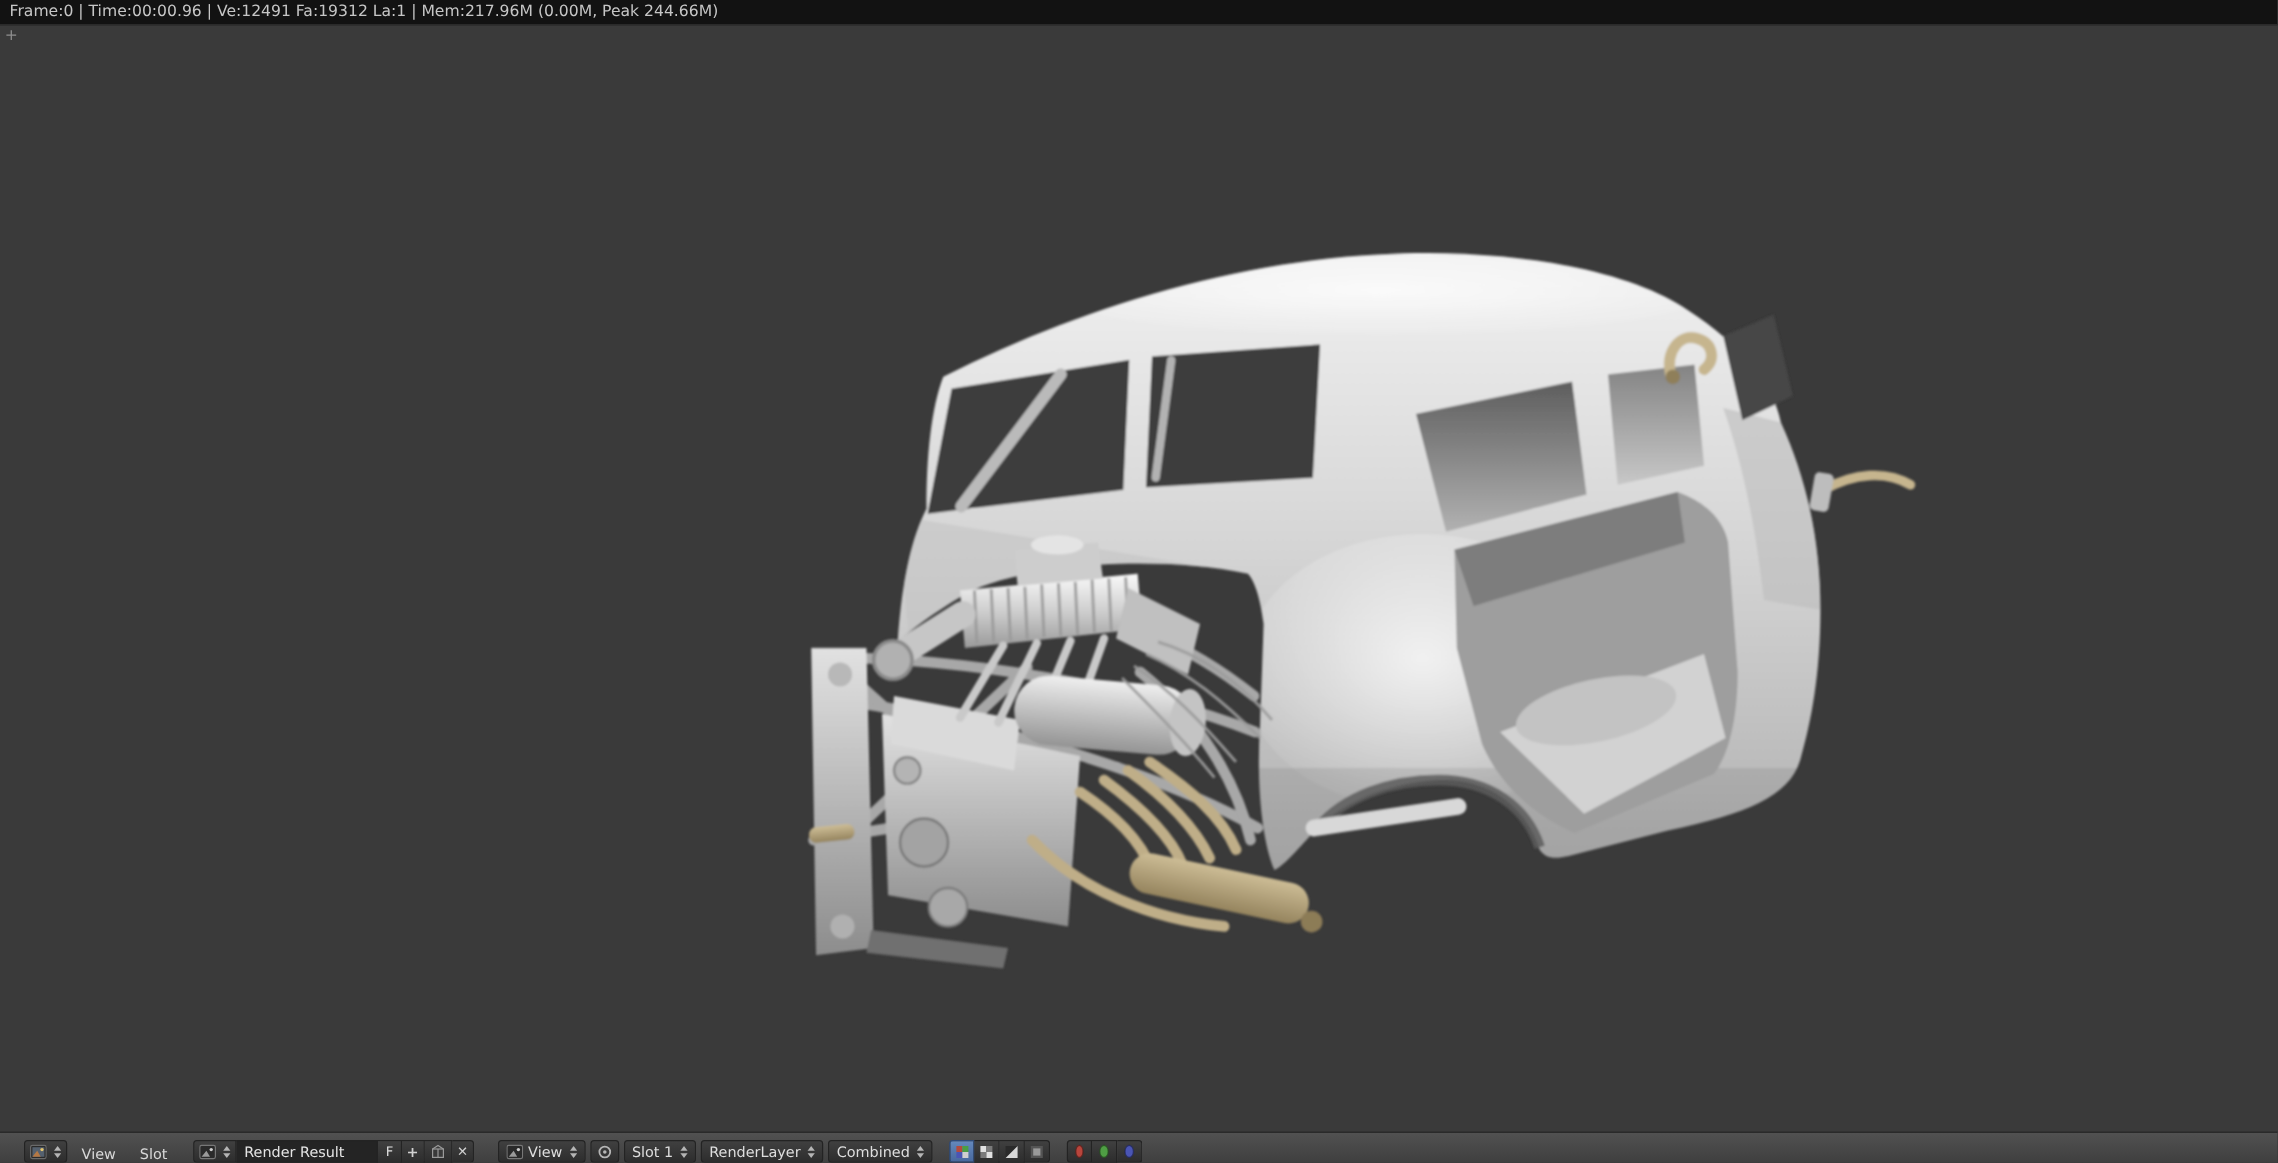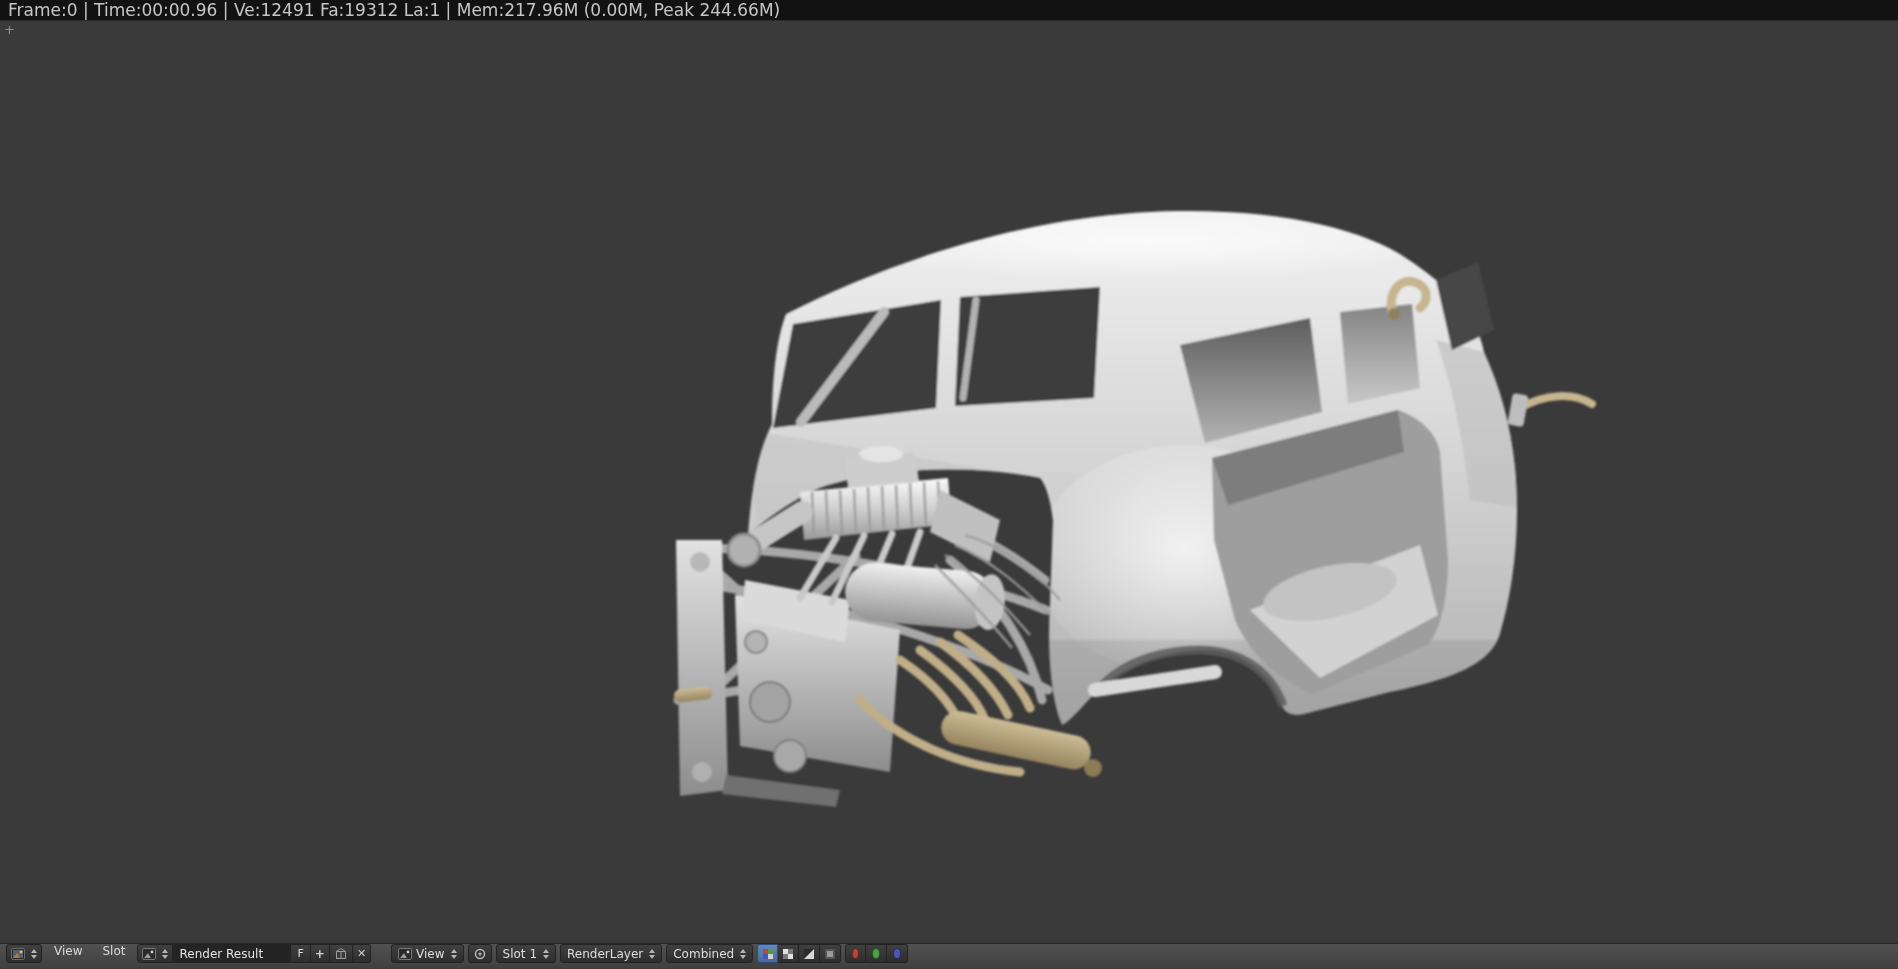--- a/index.html
+++ b/index.html
@@ -2,53 +2,53 @@
 <html><head>
 <meta charset="utf-8">
 <style>
   *{margin:0;padding:0;box-sizing:border-box}
   html,body{width:1898px;height:969px;overflow:hidden;background:#3a3a3a;
     font-family:"DejaVu Sans","Liberation Sans",sans-serif}
   .app{position:relative;width:1898px;height:969px;background:#3a3a3a}
 
   
   .info-bar{position:absolute;top:0;left:0;right:0;height:21px;background:#121212;
-    border-bottom:1px solid #2a2a2a;color:#c6c6c6;font-size:17px;line-height:20px;
+    border-bottom:1px solid #2a2a2a;color:#c6c6c6;font-size:13px;line-height:20px;
     padding-left:8px;z-index:5;white-space:nowrap}
 
   
   .viewport{position:absolute;top:21px;left:0;right:0;bottom:26px;background:#3a3a3a;overflow:hidden}
   .viewport svg{position:absolute;top:-21px;left:0;width:1898px;height:969px}
   .corner{position:absolute;top:2px;left:4px;color:#8e8e8e;font-size:13px;line-height:13px;z-index:4;cursor:pointer}
 
   
   .header{position:absolute;left:0;right:0;bottom:0;height:26px;z-index:5;
     background:linear-gradient(#515151,#3f3f3f);border-top:1px solid #262626;
-    display:flex;align-items:flex-start;padding:0 6px;gap:4px;color:#d9d9d9;font-size:12px}
+    display:flex;align-items:flex-end;padding:0 20px;gap:4px;color:#d9d9d9;font-size:12px}
   .menu{padding:0 8px;color:#d9d9d9;cursor:pointer;white-space:nowrap}
   .btn{height:19px;background:linear-gradient(#404040,#2d2d2d);border:1px solid #232323;
     border-radius:3px;display:flex;align-items:center;gap:4px;padding:0 6px;color:#dedede;
     font-size:12px;cursor:pointer;white-space:nowrap}
   .btn.icon-only{padding:0 4px}
   .seg-group{display:flex}
   .seg-group .btn{border-radius:0;border-left-width:0}
   .seg-group .btn:first-child{border-radius:3px 0 0 3px;border-left-width:1px}
   .seg-group .btn:last-child{border-radius:0 3px 3px 0}
   .field{background:#242424;min-width:118px}
   .field span{color:#e4e4e4}
   .arrows{display:flex;flex-direction:column;gap:2px;margin-left:2px}
   .arr{width:0;height:0;border-left:3px solid transparent;border-right:3px solid transparent}
   .arr.up{border-bottom:4px solid #b5b5b5}
   .arr.down{border-top:4px solid #b5b5b5}
   .icon14{width:14px;height:14px;display:inline-flex;flex:none}
   .toggle{width:21px;justify-content:center}
   .toggle.active{background:linear-gradient(#6488bd,#48699e);border-color:#2e4a78}
   .checker{display:grid;grid-template-columns:5px 5px;grid-template-rows:5px 5px}
   .circle-ic{width:11px;height:11px;border-radius:50%;border:1px solid rgba(0,0,0,.45)}
-  .gap-s{}.gap-m{margin-left:16px}
+  .gap-s{margin-left:10px}.gap-m{margin-left:16px}
   .x-glyph{font-size:11px;color:#d0d0d0;line-height:11px}
   .plus-glyph{font-size:12px;font-weight:bold;color:#d0d0d0;line-height:12px}
   .f-lab{font-size:11px}
 </style>
 </head>
 <body>
 
 <div class="app">
 
   <div class="info-bar">

